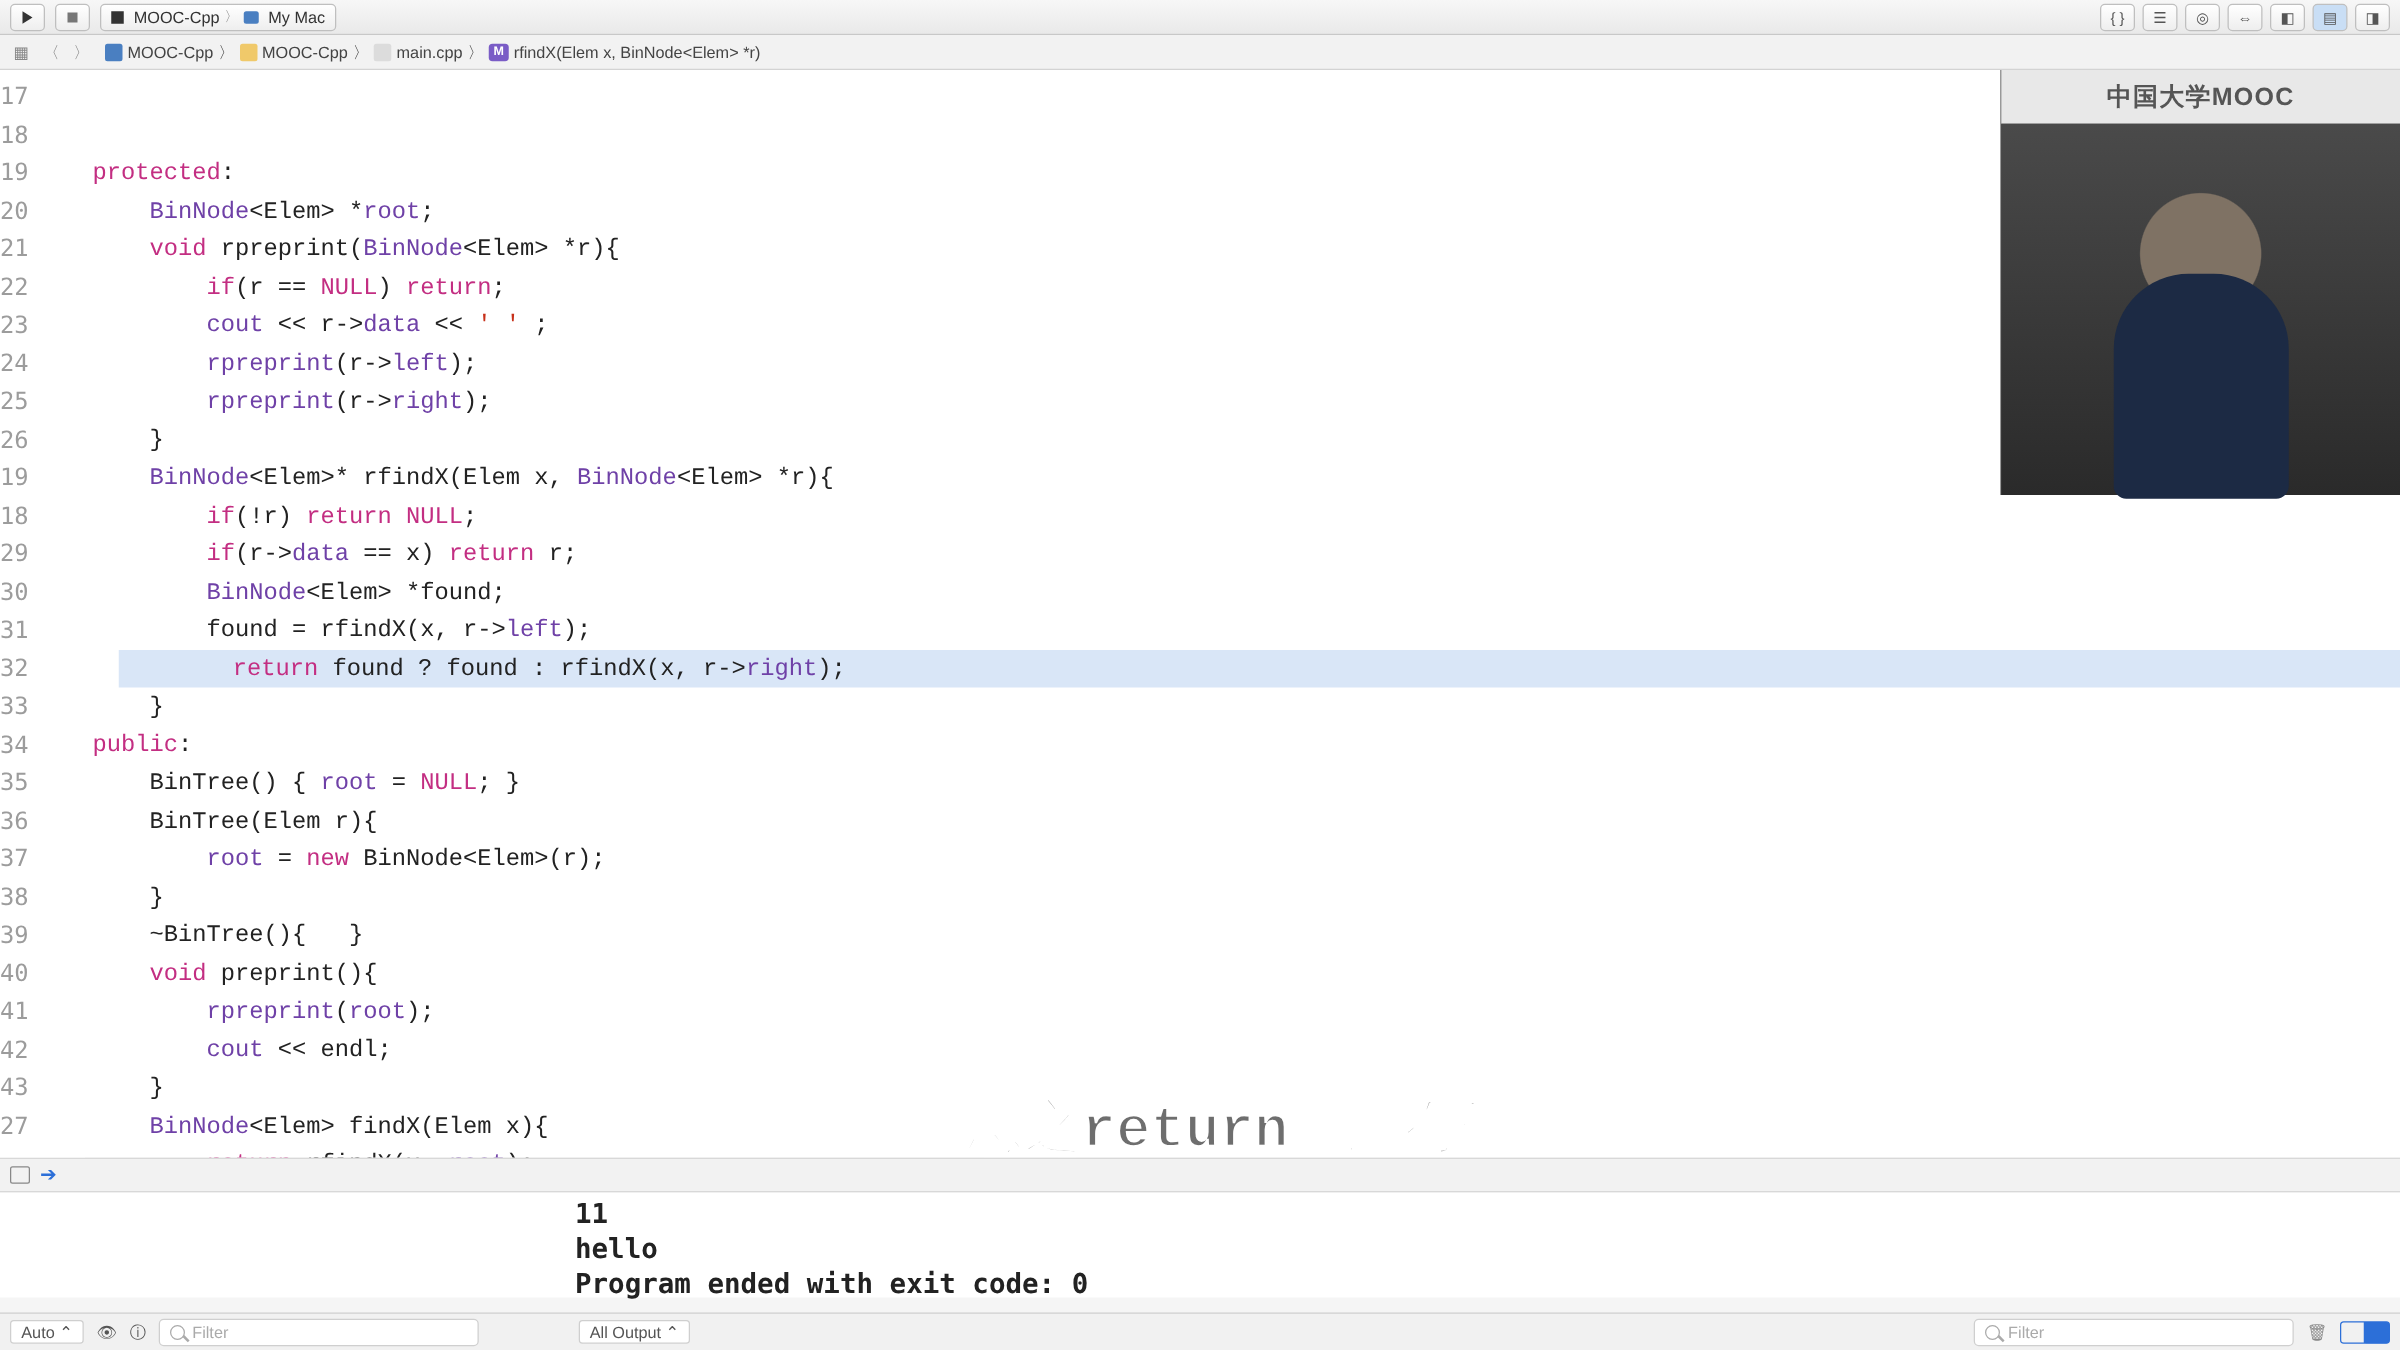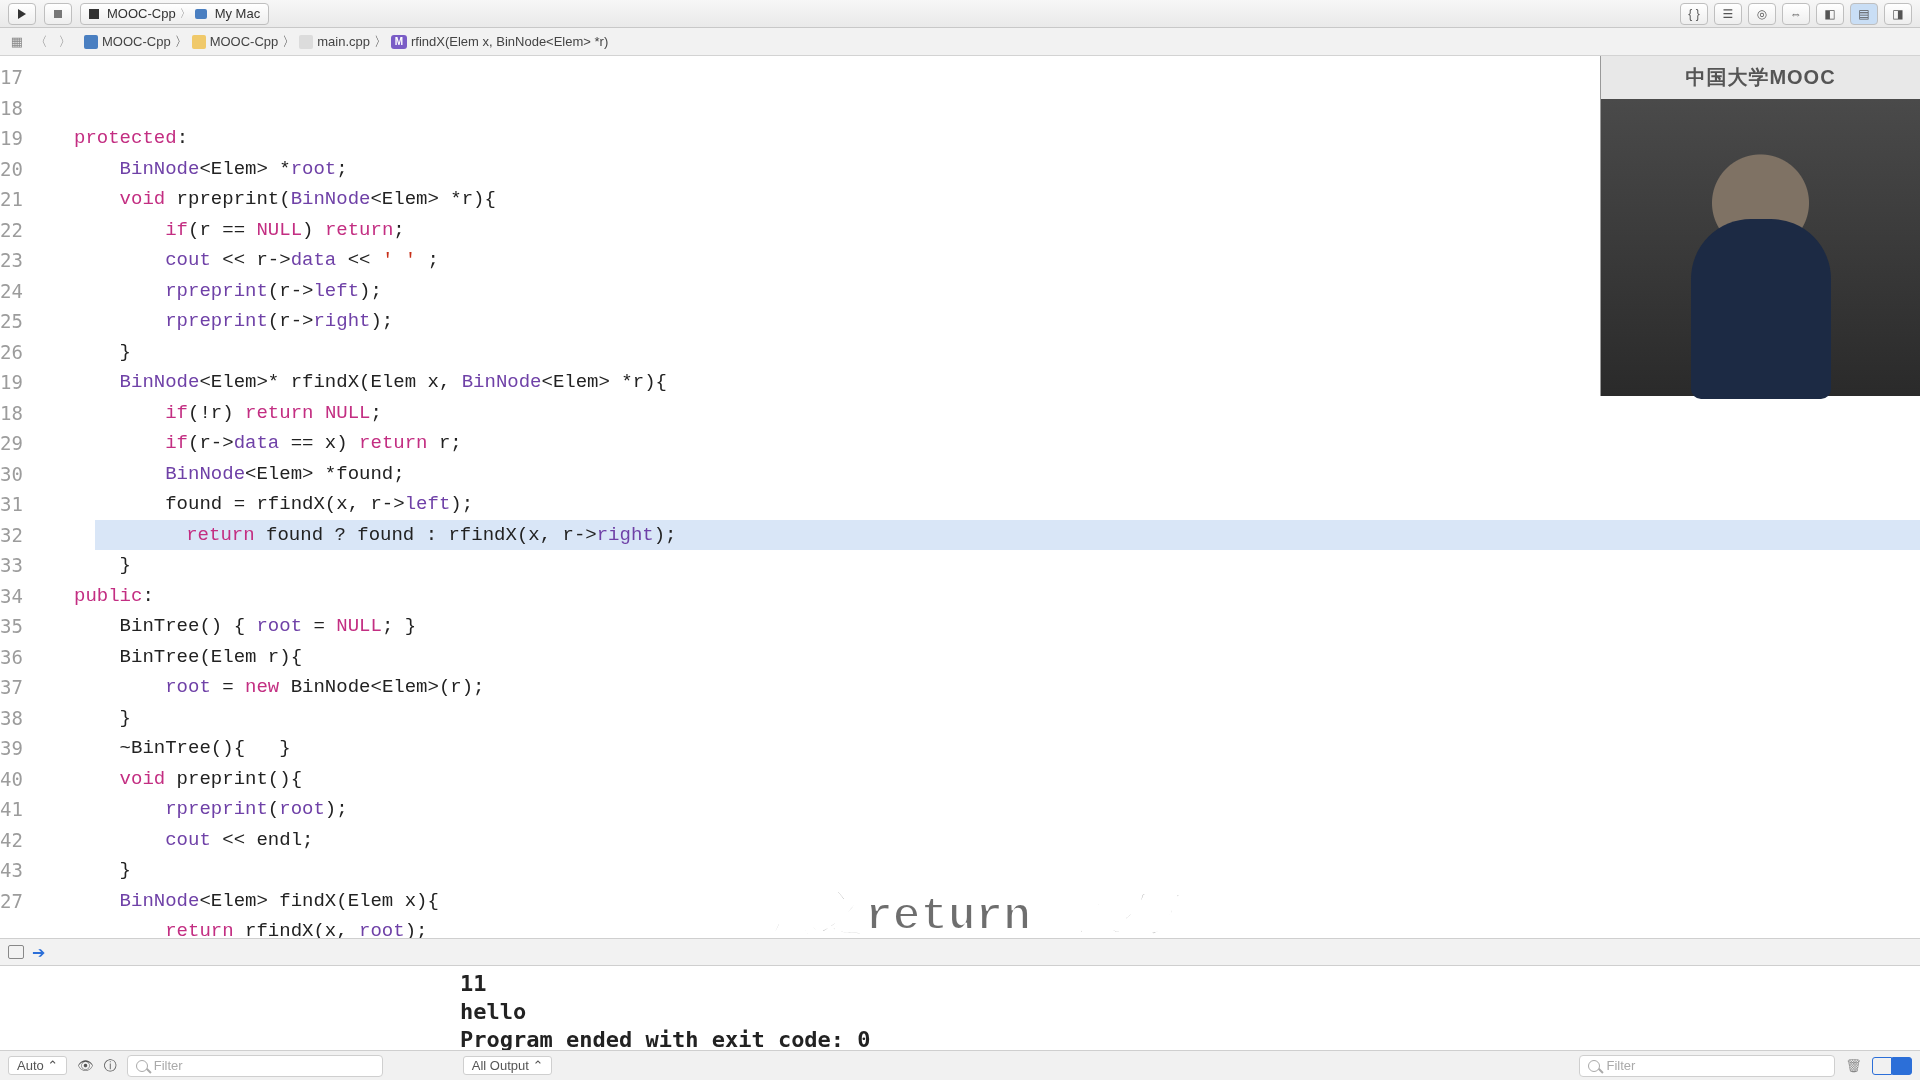--- a/index.html
+++ b/index.html
@@ -118,21 +118,21 @@
   .cons-bar .box { width:16px;height:14px;border:1px solid #888;border-radius:2px;}
   
   .console {
     height:84px; background:#ffffff;
     font-family:"SF Mono","Menlo",monospace; font-size:22px; font-weight:700;
     color:#222; padding:4px 0 0 460px; line-height:28px; white-space:pre;
   }
   
   .bottom {
     height:30px; background:#f1f1f1; border-top:1px solid #cfcfcf;
-    display:flex; align-items:center; padding:0 8px; gap:10px; font-size:13px; color:#555;
+    display:flex; align-items:center; padding:0 8px; gap:10px; font-size:13px; color:#555;margin-top:12px;
   }
   .filter {
     border:1px solid #cfcfcf; border-radius:4px; height:22px; background:#fff;
     display:flex; align-items:center; padding:0 8px; color:#aaa; gap:6px; width:256px;
   }
   .filter .mag { width:12px;height:12px;border:1.5px solid #aaa;border-radius:50%;position:relative;}
   .filter .mag::after{content:'';position:absolute;width:6px;height:1.5px;background:#aaa;left:9px;top:9px;transform:rotate(45deg);}
   .auto-sel { border:1px solid #cfcfcf; border-radius:3px; padding:1px 8px; background:#fff;}
   .spacer { flex:1;}
   .panes { display:flex;gap:0;}

